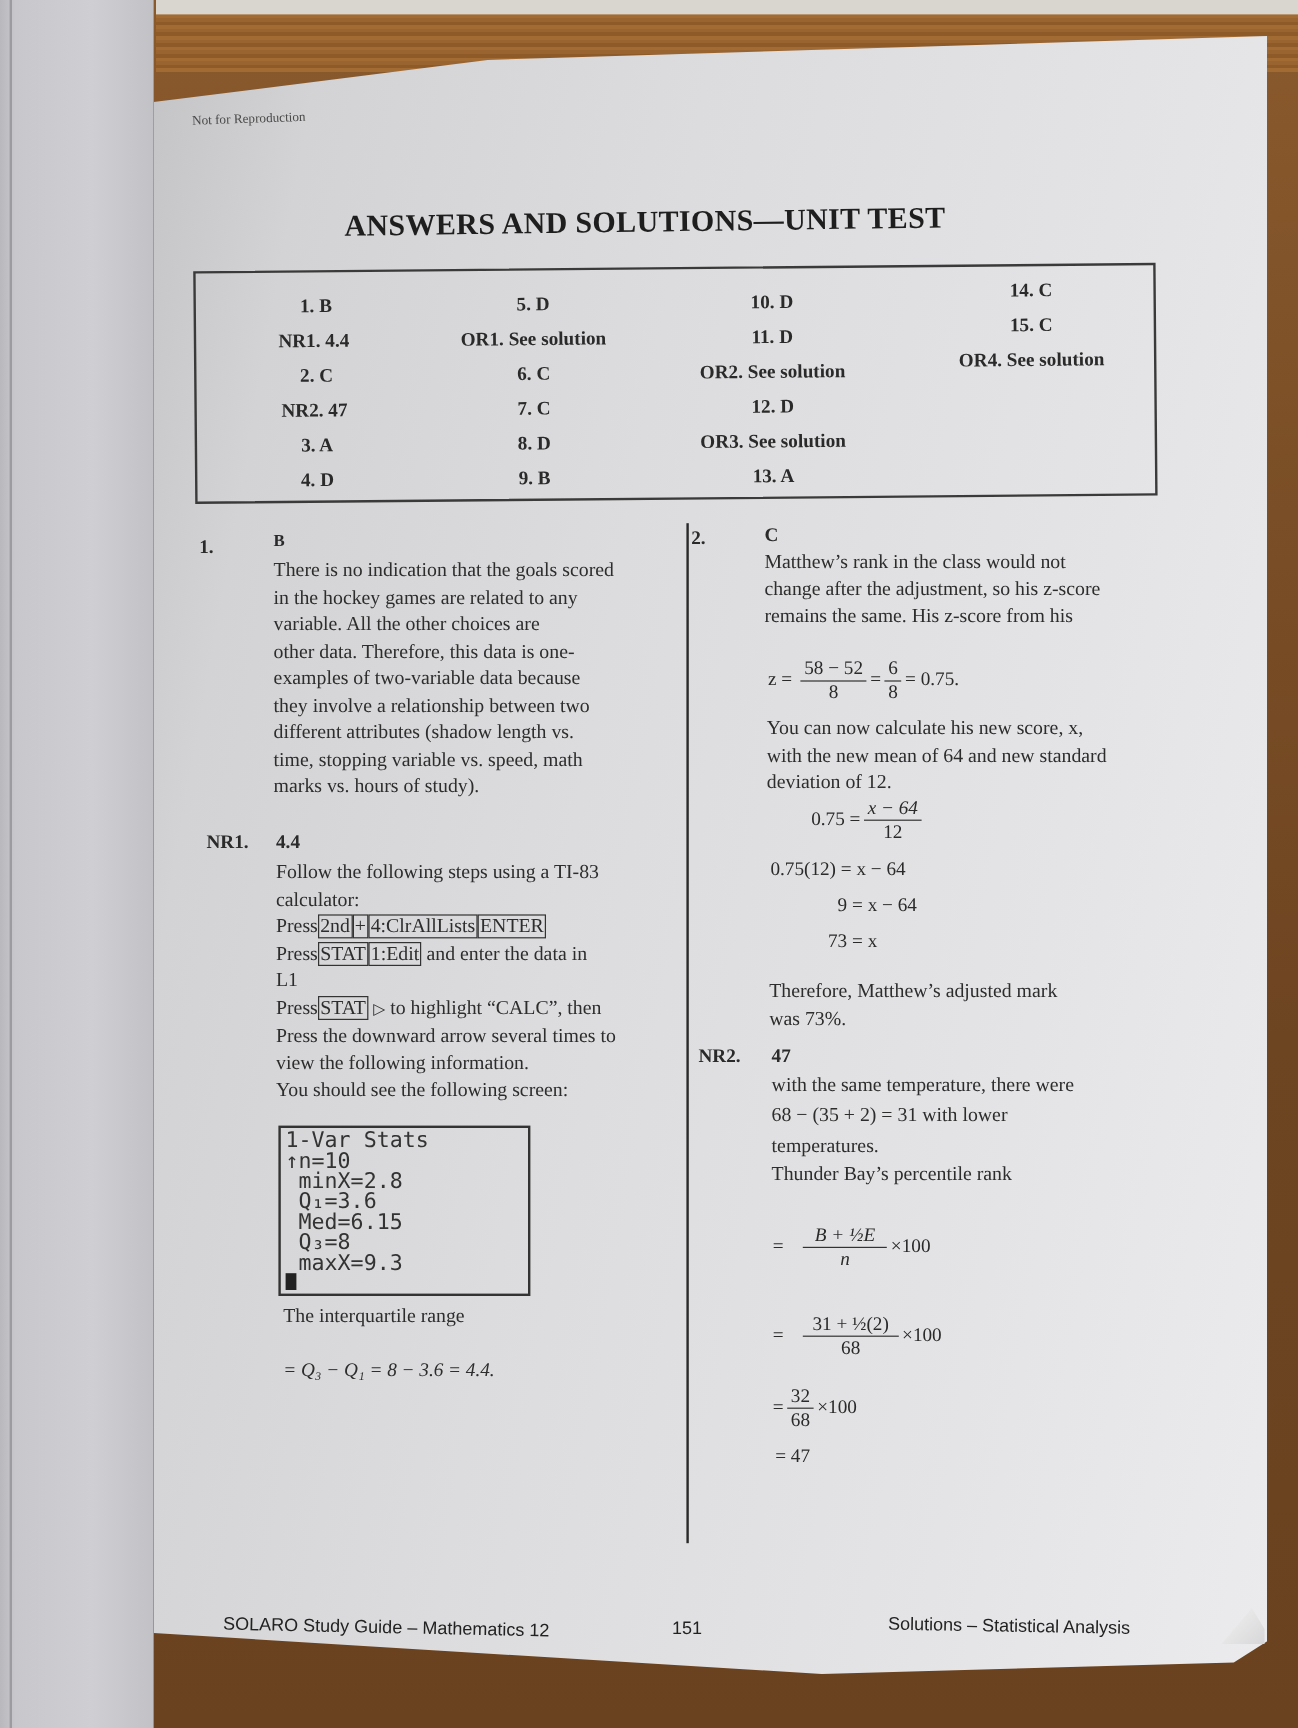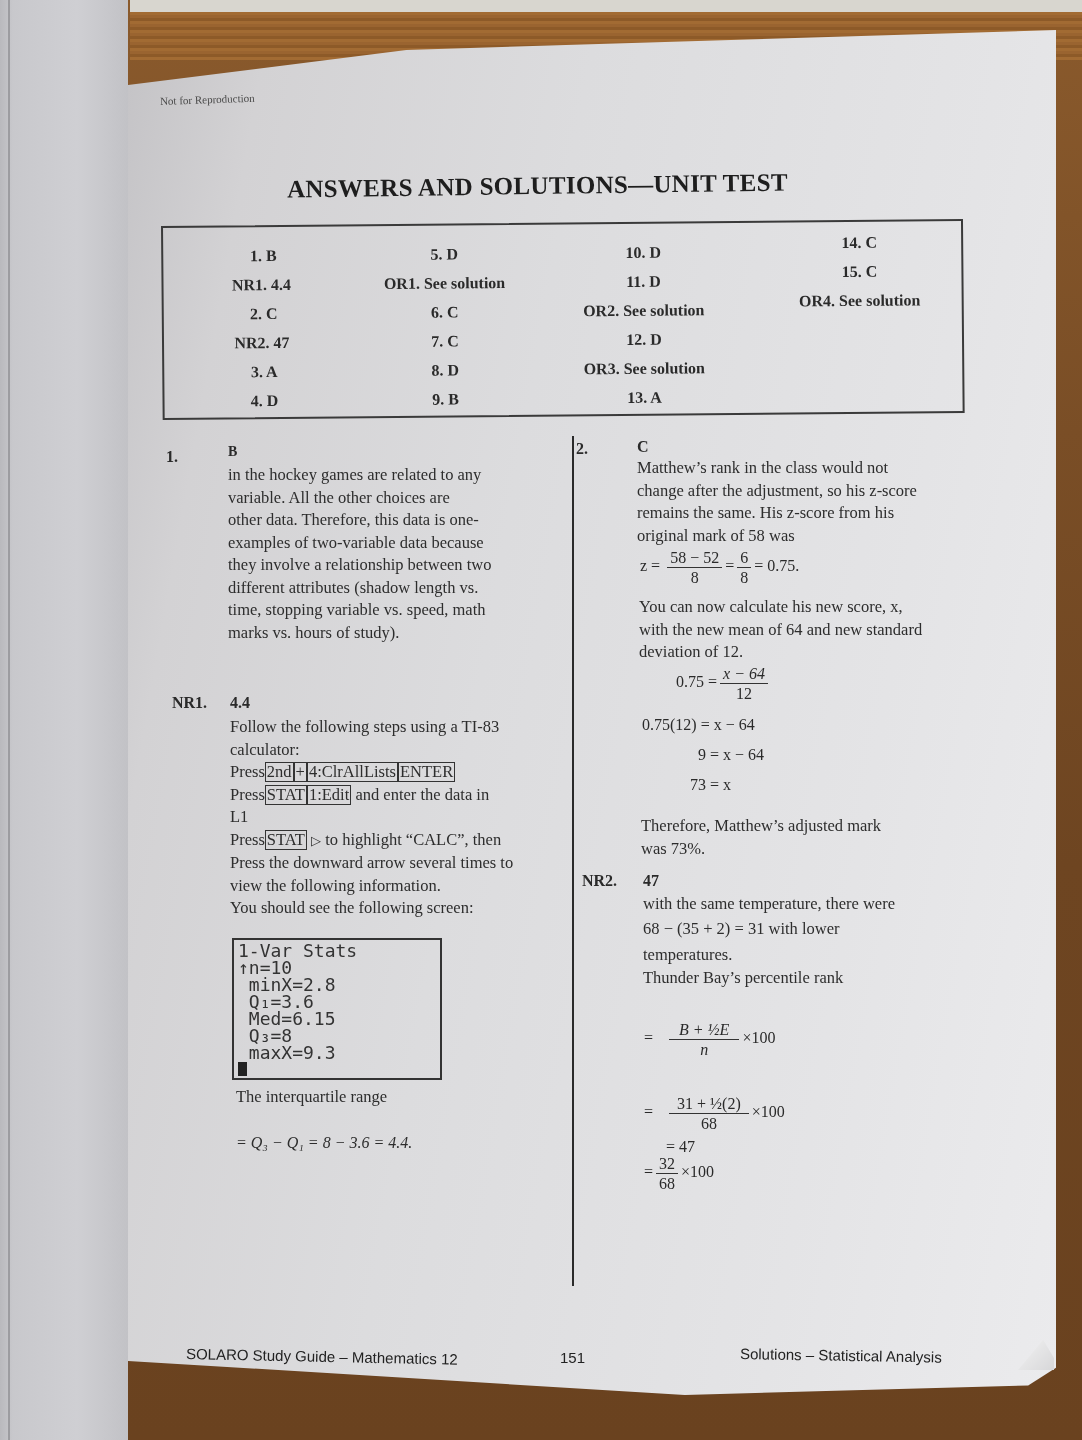--- a/index.html
+++ b/index.html
@@ -78,20 +78,21 @@
     <div>15. C</div>
     <div>OR4. See solution</div>
   </div>
 </div>
 
 <div class="abs divider"></div>
 
 <div class="abs q-label" style="left:166px;top:448px;">1.</div>
 <div class="abs q-ans" style="left:228px;top:444px;font-size:14px;">B</div>
 <div class="abs body-text" style="left:228px;top:464px;width:335px;">
+  <div>There is no indication that the goals scored</div>
   <div>in the hockey games are related to any</div>
   <div>variable.  All the other choices are</div>
   <div>other data.  Therefore, this data is one-</div>
   <div>examples of two-variable data because</div>
   <div>they involve a relationship between two</div>
   <div>different attributes (shadow length vs.</div>
   <div>time, stopping variable vs. speed, math</div>
   <div>marks vs. hours of study).</div>
 </div>
 
@@ -126,21 +127,20 @@
 </div>
 <div class="abs body-text" style="left:236px;top:1086px;">The interquartile range</div>
 <div class="abs body-text math" style="left:236px;top:1108px;font-style:italic;margin-top:24px;">= Q₃ − Q₁ = 8 − 3.6 = 4.4.</div>
 
 <div class="abs q-label" style="left:576px;top:440px;">2.</div>
 <div class="abs q-ans" style="left:637px;top:438px;">C</div>
 <div class="abs body-text" style="left:637px;top:457px;width:340px;">
   <div>Matthew’s rank in the class would not</div>
   <div>change after the adjustment, so his z-score</div>
   <div>remains the same.  His z-score from his</div>
-  <div>original mark of 58 was</div>
 </div>
 <div class="abs math" style="left:640px;top:548px;">
   <span>z =</span>
   <span class="frac">
       <span class="n">58 − 52</span>
       <span class="d">8</span>
     </span><span>=</span><span class="frac">
       <span class="n">6</span>
       <span class="d">8</span>
     </span><span>= 0.75.</span>
@@ -185,19 +185,19 @@
       <span class="n" style="padding:0 8px">31 + ½(2)</span>
       <span class="d">68</span>
     </span><span>×100</span>
 </div>
 <div class="abs math" style="left:644px;top:1154px;">
   <span>=</span><span class="frac">
       <span class="n">32</span>
       <span class="d">68</span>
     </span><span>×100</span>
 </div>
-<div class="abs math" style="left:646px;top:1138px;margin-left:20px;">= 47</div>
+<div class="abs math" style="left:646px;top:1205px;">= 47</div>
 
 <div class="abs footer" style="left:186px;top:1345px;transform:rotate(1.2deg);transform-origin:left;">SOLARO Study Guide – Mathematics 12</div>
 <div class="abs footer" style="left:560px;top:1349px;">151</div>
 <div class="abs footer" style="left:740px;top:1345px;transform:rotate(1deg);transform-origin:left;">Solutions – Statistical Analysis</div>
 
 <div class="abs corner-fold"></div>
 
 </body></html>

